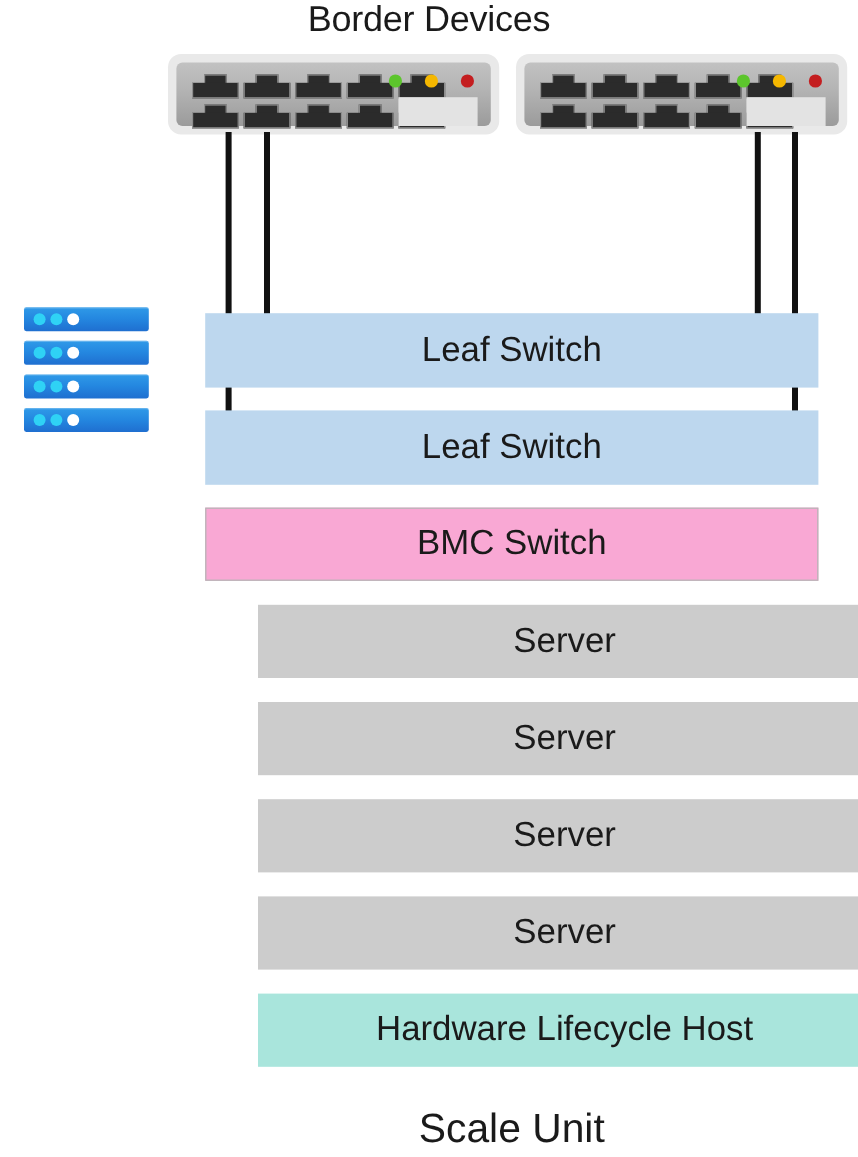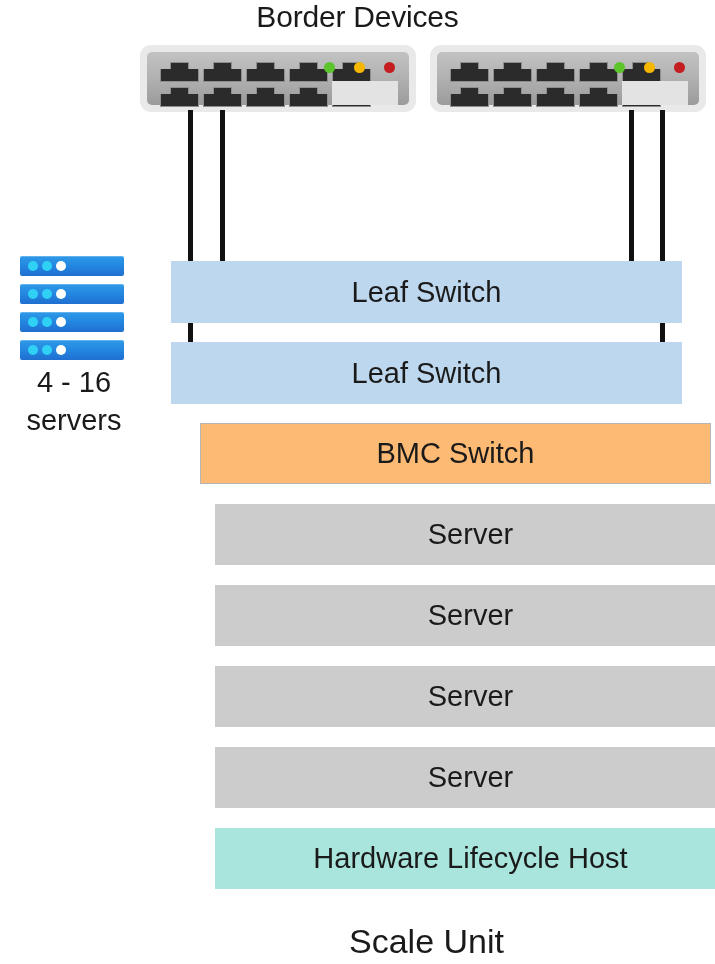--- a/index.html
+++ b/index.html
@@ -127,21 +127,21 @@
     left: 171px;
     width: 511px;
     display: flex;
     align-items: center;
     justify-content: center;
     color: #1a1a1a;
     font-size: 29px;
   }
   .rack-row .rack-label { pointer-events: none; text-align: right; }
   .row-leaf { background: #bdd7ee; }
-  .row-bmc  { background: #fdba74; border: 1.5px solid #b5b5b5; margin-left: 29px; }
+  .row-bmc  { background: #f9a8d4; border: 1.5px solid #b5b5b5; }
   .row-server { background: #cccccc; margin-left: 44px; }
   .row-hlh  { background: #a9e5dc; }
 
   
   #server-stack {
     position: absolute;
     left: 20px; top: 256px;
     width: 104px;
   }
   .server-bar {
@@ -291,18 +291,16 @@
     </div>
     <div class="server-bar">
       <span class="dots">
         <span class="dot dot-cyan"></span>
         <span class="dot dot-cyan"></span>
         <span class="dot dot-white"></span>
       </span>
     </div>
   </div>
 
-  <div id="servers-count-label">4 - 16
-servers</div>
 
   <div class="title-text" id="scale-unit-title">Scale Unit</div>
 
 </div>
 
 </body></html>

